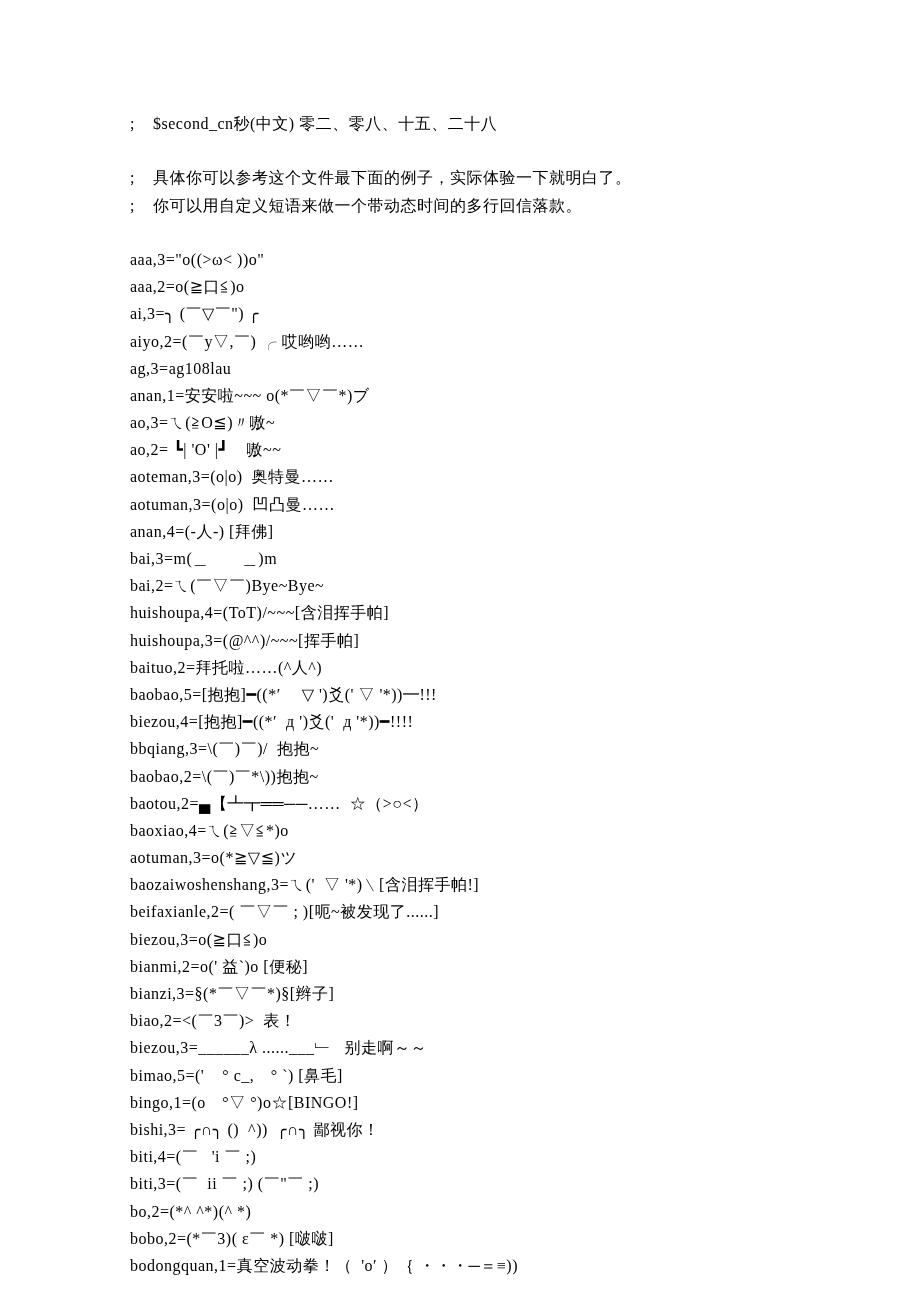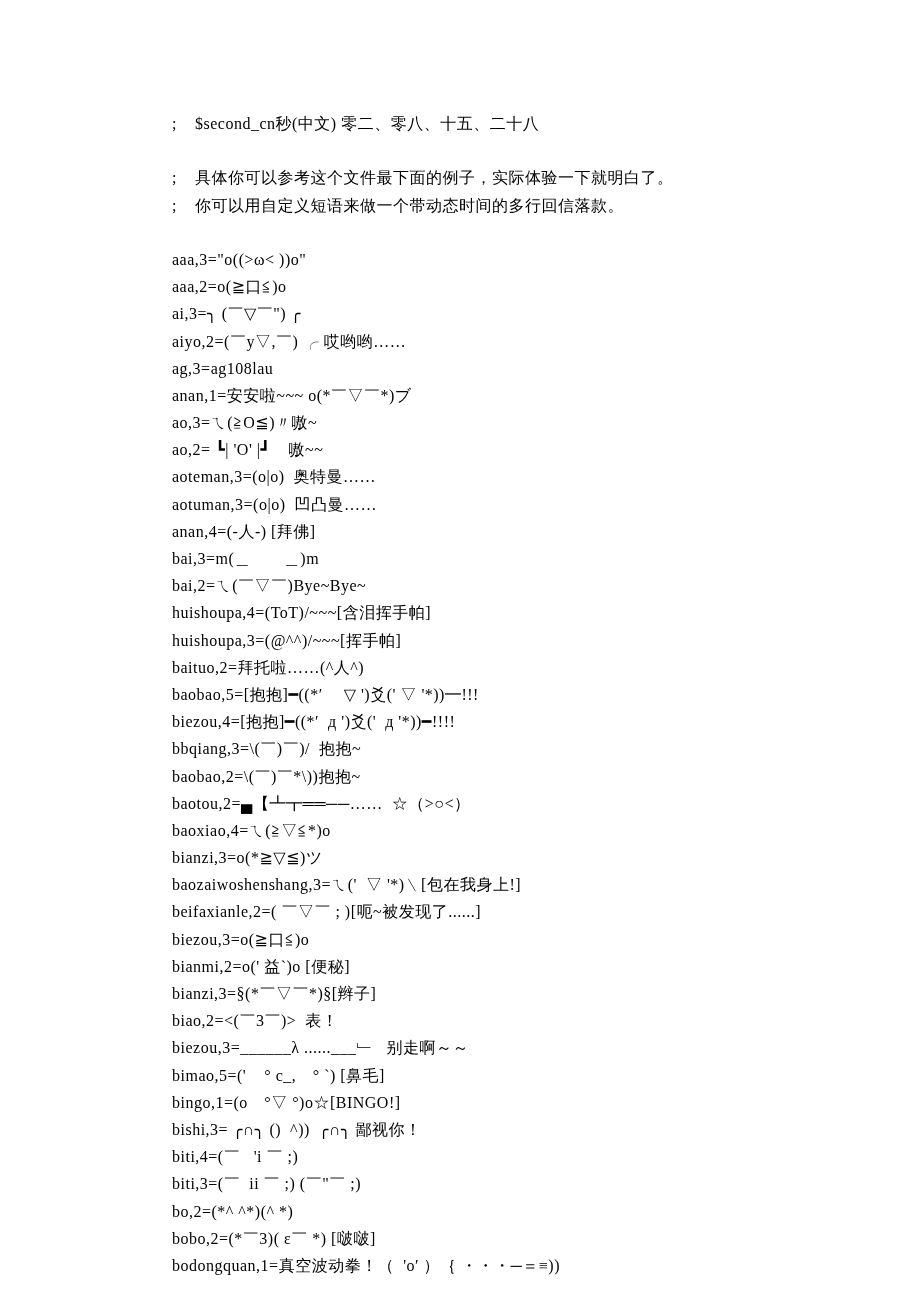--- a/index.html
+++ b/index.html
@@ -12,21 +12,20 @@
       font-family: "SimSun", "Times New Roman", serif;
       font-size: 16px;
       line-height: 1.7;
       color: #000000;
       width: 920px;
       padding: 110px 130px 110px 130px;
     }
     .line {
       white-space: pre;
       letter-spacing: 0.5px;
-      margin-left: 42px;
     }
     .gap {
       height: 1.7em;
     }
   </style>
 </head>
 <body>
 
 <div id="content">
     <div class="line">;    $second_cn秒(中文) 零二、零八、十五、二十八</div>
@@ -49,22 +48,22 @@
     <div class="line">bai,2=ㄟ(￣▽￣)Bye~Bye~</div>
     <div class="line">huishoupa,4=(ToT)/~~~[含泪挥手帕]</div>
     <div class="line">huishoupa,3=(@^^)/~~~[挥手帕]</div>
     <div class="line">baituo,2=拜托啦……(^人^)</div>
     <div class="line">baobao,5=[抱抱]━((*′ 　▽ ')爻(' ▽ '*))━!!!</div>
     <div class="line">biezou,4=[抱抱]━((*′  д ')爻('  д '*))━!!!!</div>
     <div class="line">bbqiang,3=\(￣)￣)/  抱抱~</div>
     <div class="line">baobao,2=\(￣)￣*\))抱抱~</div>
     <div class="line">baotou,2=▄【┻┳══──……  ☆（&gt;○&lt;）</div>
     <div class="line">baoxiao,4=ㄟ(≧▽≦*)o</div>
-    <div class="line">bianzi,3=o(*≧▽≦)ツ</div>
-    <div class="line">baozaiwoshenshang,3=ㄟ('  ▽ '*)﹨[包在我身上!]</div>
+    <div class="line">aotuman,3=o(*≧▽≦)ツ</div>
+    <div class="line">baozaiwoshenshang,3=ㄟ('  ▽ '*)﹨[含泪挥手帕!]</div>
     <div class="line">beifaxianle,2=( ￣▽￣ ; )[呃~被发现了......]</div>
     <div class="line">biezou,3=o(≧口≦)o</div>
     <div class="line">bianmi,2=o(' 益`)o [便秘]</div>
     <div class="line">bianzi,3=§(*￣▽￣*)§[辫子]</div>
     <div class="line">biao,2=&lt;(￣3￣)&gt;  表！</div>
     <div class="line">biezou,3=______λ ......___﹂   别走啊～～</div>
     <div class="line">bimao,5=('    ° c_,　° `) [鼻毛]</div>
     <div class="line">bingo,1=(o　°▽ °)o☆[BINGO!]</div>
     <div class="line">bishi,3= ╭∩╮ ()  ^))  ╭∩╮ 鄙视你！</div>
     <div class="line">biti,4=(￣   'i ￣ ;)</div>

